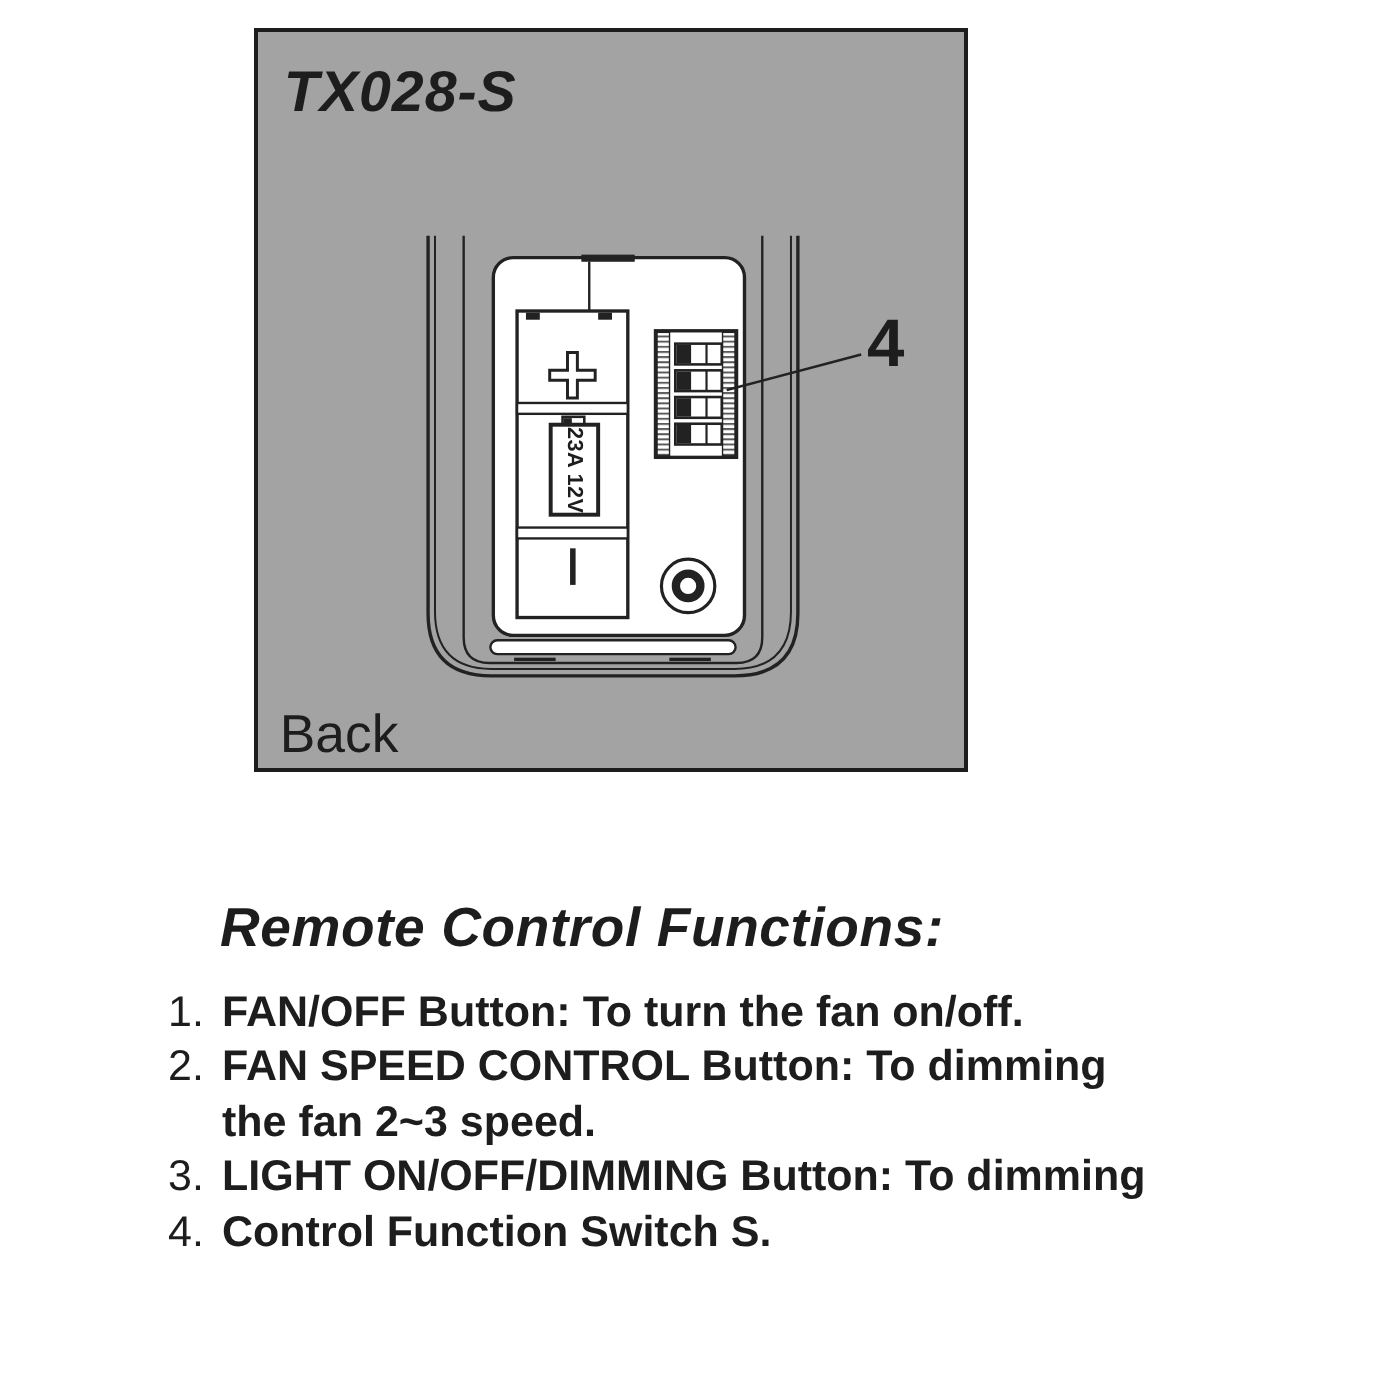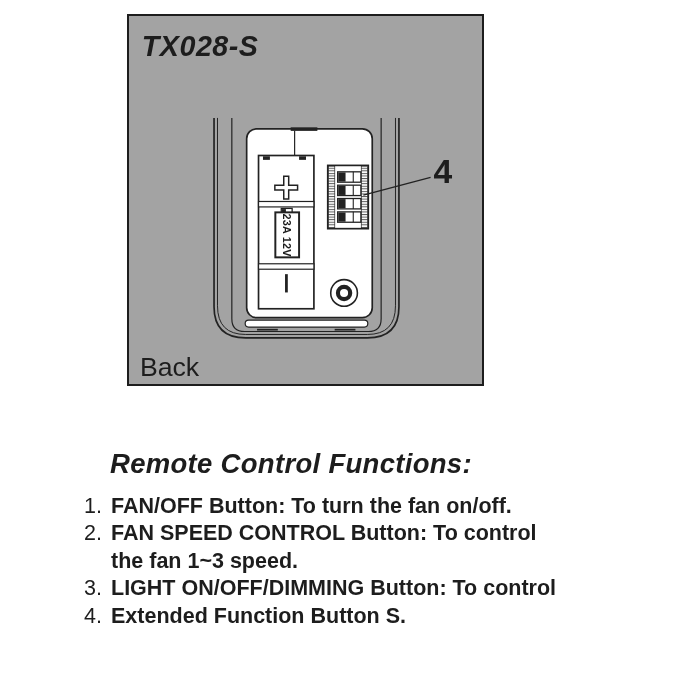--- a/index.html
+++ b/index.html
@@ -115,33 +115,33 @@
     <div class="fn-item">
       <span class="fn-num">1.</span>
       <span class="fn-lines">
         <div>FAN/OFF Button: To turn the fan on/off.</div>
       </span>
     </div>
 
     <div class="fn-item">
       <span class="fn-num">2.</span>
       <span class="fn-lines">
-        <div>FAN SPEED CONTROL Button: To control</div>
-        <div>the fan 1~3 speed.</div>
+        <div>FAN SPEED CONTROL Button: To dimming</div>
+        <div>the fan 2~3 speed.</div>
       </span>
     </div>
 
     <div class="fn-item">
       <span class="fn-num">3.</span>
       <span class="fn-lines">
-        <div>LIGHT ON/OFF/DIMMING Button: To control</div>
+        <div>LIGHT ON/OFF/DIMMING Button: To dimming</div>
       </span>
     </div>
 
     <div class="fn-item">
       <span class="fn-num">4.</span>
       <span class="fn-lines">
-        <div>Extended Function Button S.</div>
+        <div>Control Function Switch S.</div>
       </span>
     </div>
   </div>
 
 </div>
 
 </body></html>

